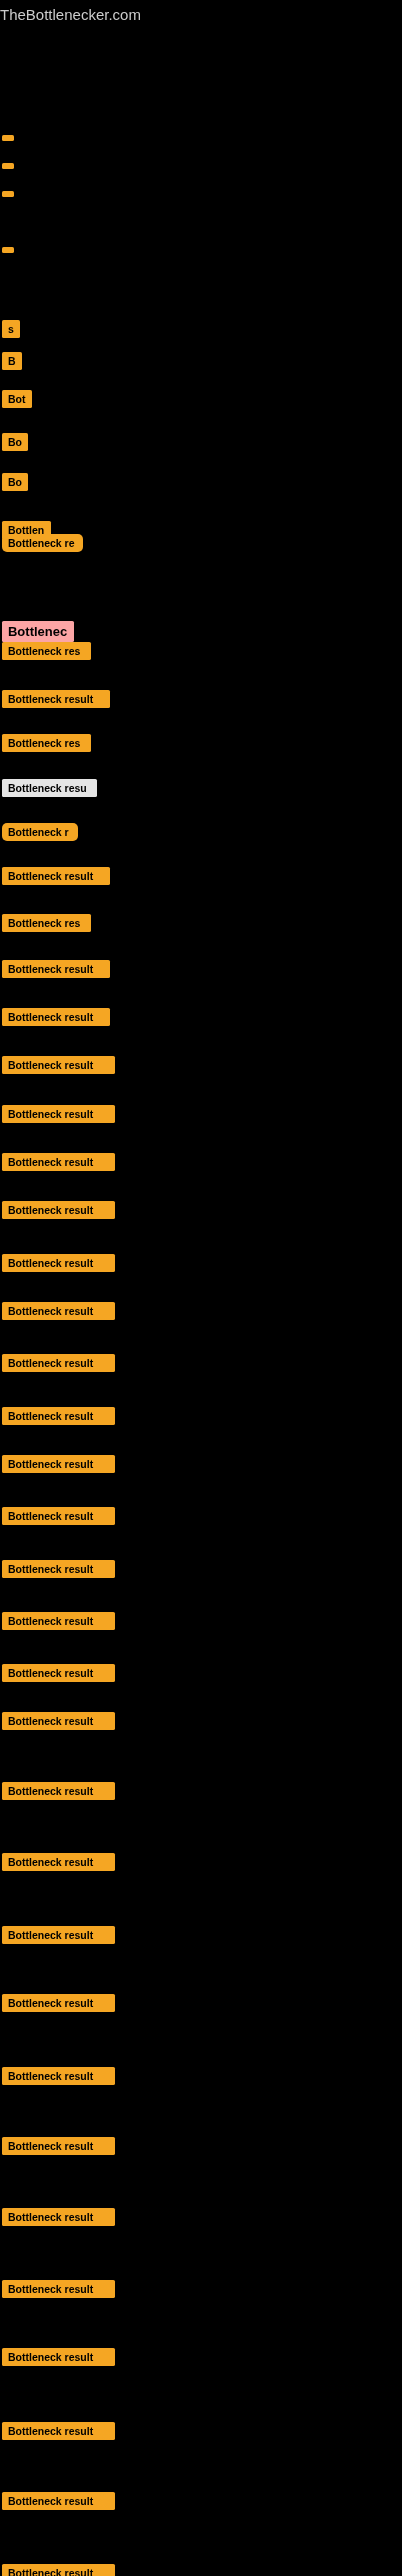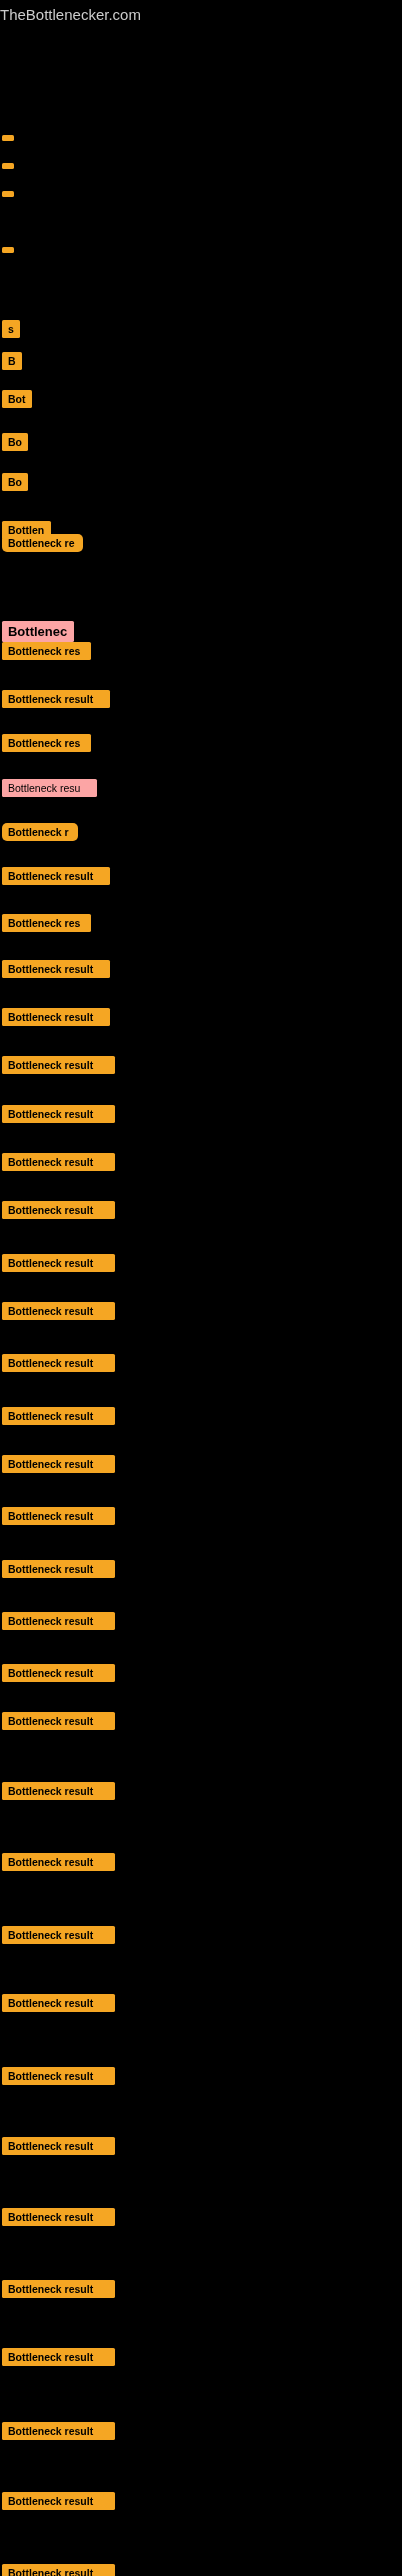--- a/index.html
+++ b/index.html
@@ -37,21 +37,21 @@
     <div style="position: absolute; top: 322px; left: 1.6px; background-color: rgb(245, 166, 35); color: rgb(0, 0, 0); font-size: 10.5px; font-weight: bold; padding: 3.2px 6.4px; border-radius: 1.6px; white-space: nowrap; min-width: 13px;">B</div>
     <div style="position: absolute; top: 360px; left: 1.6px; background-color: rgb(245, 166, 35); color: rgb(0, 0, 0); font-size: 10.5px; font-weight: bold; padding: 3.2px 6.4px; border-radius: 1.6px; white-space: nowrap; min-width: 21px;">Bot</div>
     <div style="position: absolute; top: 403px; left: 1.6px; background-color: rgb(245, 166, 35); color: rgb(0, 0, 0); font-size: 10.5px; font-weight: bold; padding: 3.2px 6.4px; border-radius: 1.6px; white-space: nowrap; min-width: 17.7px;">Bo</div>
     <div style="position: absolute; top: 443px; left: 1.6px; background-color: rgb(245, 166, 35); color: rgb(0, 0, 0); font-size: 10.5px; font-weight: bold; padding: 3.2px 6.4px; border-radius: 1.6px; white-space: nowrap; min-width: 17.7px;">Bo</div>
     <div style="position: absolute; top: 491px; left: 1.6px; background-color: rgb(245, 166, 35); color: rgb(0, 0, 0); font-size: 10.5px; font-weight: bold; padding: 3.2px 6.4px; border-radius: 1.6px; white-space: nowrap; min-width: 48px;">Bottlen</div>
     <div style="position: absolute; top: 504px; left: 1.6px; background-color: rgb(245, 166, 35); color: rgb(0, 0, 0); font-size: 10.5px; font-weight: bold; padding: 3.2px 6.4px; border-radius: 5px; white-space: nowrap; min-width: 81px;">Bottleneck re</div>
     <div style="position: absolute; top: 572px; left: 1.6px; background-color: #fca5a5; color: rgb(0, 0, 0); font-size: 13px; font-weight: bold; padding: 3.2px 6.4px; border-radius: 1.6px; white-space: nowrap; min-width: 61px; margin-top: 19px;">Bottlenec</div>
     <div style="position: absolute; top: 612px; left: 1.6px; background-color: rgb(245, 166, 35); color: rgb(0, 0, 0); font-size: 10.5px; font-weight: bold; padding: 3.2px 6.4px; border-radius: 1.6px; white-space: nowrap; min-width: 89px;">Bottleneck res</div>
     <div style="position: absolute; top: 660px; left: 1.6px; background-color: rgb(245, 166, 35); color: rgb(0, 0, 0); font-size: 10.5px; font-weight: bold; padding: 3.2px 6.4px; border-radius: 1.6px; white-space: nowrap; min-width: 108px;">Bottleneck result</div>
     <div style="position: absolute; top: 704px; left: 1.6px; background-color: rgb(245, 166, 35); color: rgb(0, 0, 0); font-size: 10.5px; font-weight: bold; padding: 3.2px 6.4px; border-radius: 1.6px; white-space: nowrap; min-width: 89px;">Bottleneck res</div>
-    <div style="position: absolute; top: 749px; left: 1.6px; background-color: #fca5a5; color: rgb(0, 0, 0); font-size: 10.5px; font-weight: normal; padding: 3.2px 6.4px; border-radius: 1.6px; white-space: nowrap; min-width: 95px;">Bottleneck resu</div>
+    <div style="position: absolute; top: 749px; left: 1.6px; background-color: #e5e5e5; color: rgb(0, 0, 0); font-size: 10.5px; font-weight: bold; padding: 3.2px 6.4px; border-radius: 1.6px; white-space: nowrap; min-width: 95px;">Bottleneck resu</div>
     <div style="position: absolute; top: 793px; left: 1.6px; background-color: rgb(245, 166, 35); color: rgb(0, 0, 0); font-size: 10.5px; font-weight: bold; padding: 3.2px 6.4px; border-radius: 5px; white-space: nowrap; min-width: 76px;">Bottleneck r</div>
     <div style="position: absolute; top: 837px; left: 1.6px; background-color: rgb(245, 166, 35); color: rgb(0, 0, 0); font-size: 10.5px; font-weight: bold; padding: 3.2px 6.4px; border-radius: 1.6px; white-space: nowrap; min-width: 108px;">Bottleneck result</div>
     <div style="position: absolute; top: 884px; left: 1.6px; background-color: rgb(245, 166, 35); color: rgb(0, 0, 0); font-size: 10.5px; font-weight: bold; padding: 3.2px 6.4px; border-radius: 1.6px; white-space: nowrap; min-width: 89px;">Bottleneck res</div>
     <div style="position: absolute; top: 930px; left: 1.6px; background-color: rgb(245, 166, 35); color: rgb(0, 0, 0); font-size: 10.5px; font-weight: bold; padding: 3.2px 6.4px; border-radius: 1.6px; white-space: nowrap; min-width: 108px;">Bottleneck result</div>
     <div style="position: absolute; top: 978px; left: 1.6px; background-color: rgb(245, 166, 35); color: rgb(0, 0, 0); font-size: 10.5px; font-weight: bold; padding: 3.2px 6.4px; border-radius: 1.6px; white-space: nowrap; min-width: 108px;">Bottleneck result</div>
     <div style="position: absolute; top: 1026px; left: 1.6px; background-color: rgb(245, 166, 35); color: rgb(0, 0, 0); font-size: 10.5px; font-weight: bold; padding: 3.2px 6.4px; border-radius: 1.6px; white-space: nowrap; min-width: 113px;">Bottleneck result</div>
     <div style="position: absolute; top: 1075px; left: 1.6px; background-color: rgb(245, 166, 35); color: rgb(0, 0, 0); font-size: 10.5px; font-weight: bold; padding: 3.2px 6.4px; border-radius: 1.6px; white-space: nowrap; min-width: 113px;">Bottleneck result</div>
     <div style="position: absolute; top: 1123px; left: 1.6px; background-color: rgb(245, 166, 35); color: rgb(0, 0, 0); font-size: 10.5px; font-weight: bold; padding: 3.2px 6.4px; border-radius: 1.6px; white-space: nowrap; min-width: 113px;">Bottleneck result</div>
     <div style="position: absolute; top: 1171px; left: 1.6px; background-color: rgb(245, 166, 35); color: rgb(0, 0, 0); font-size: 10.5px; font-weight: bold; padding: 3.2px 6.4px; border-radius: 1.6px; white-space: nowrap; min-width: 113px;">Bottleneck result</div>
     <div style="position: absolute; top: 1224px; left: 1.6px; background-color: rgb(245, 166, 35); color: rgb(0, 0, 0); font-size: 10.5px; font-weight: bold; padding: 3.2px 6.4px; border-radius: 1.6px; white-space: nowrap; min-width: 113px;">Bottleneck result</div>

